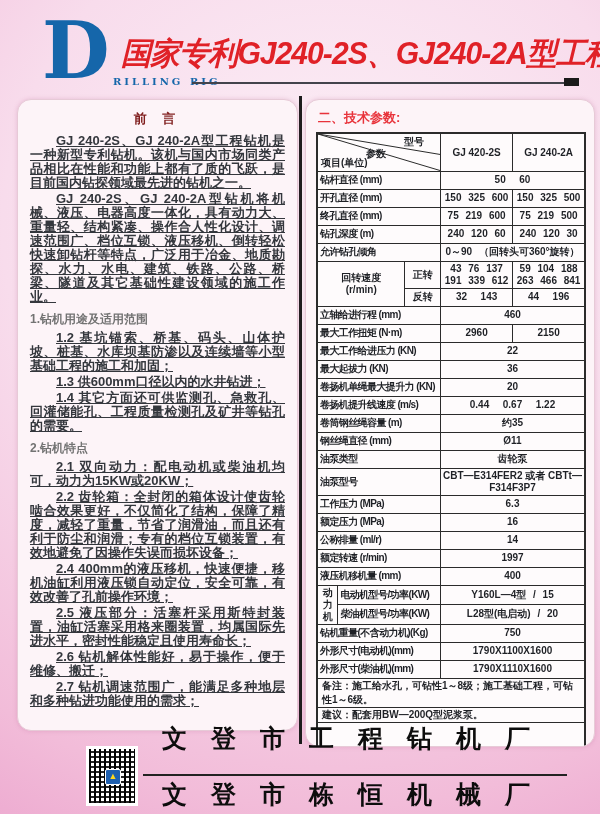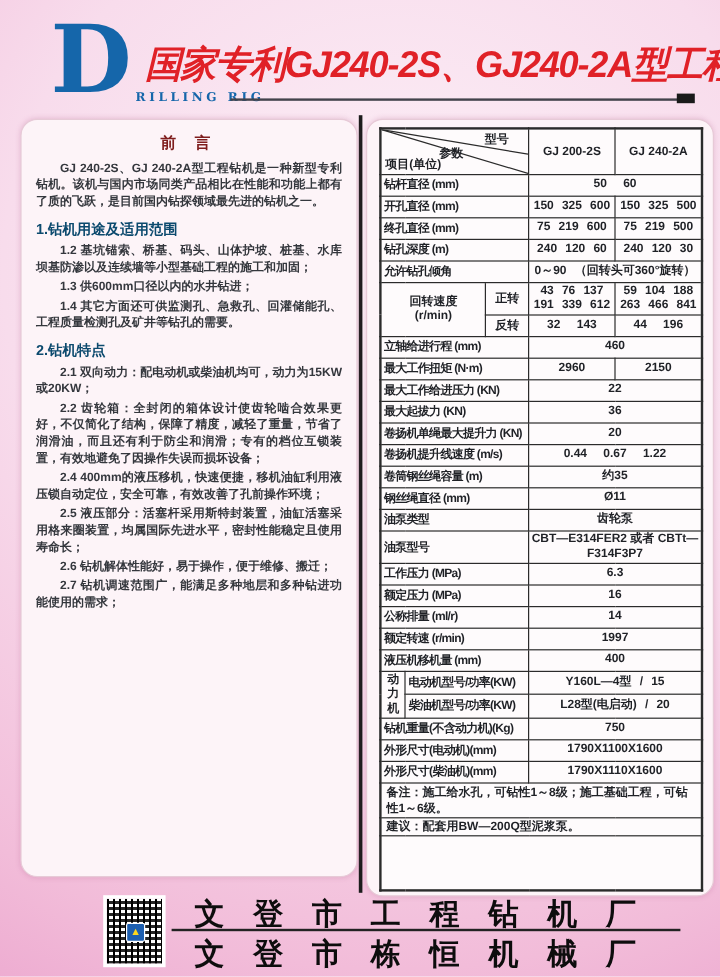--- a/index.html
+++ b/index.html
@@ -33,24 +33,24 @@
     border-radius:14px;box-shadow:0 0 4px rgba(180,90,140,.25);
   }
   .left-panel{left:17px;top:99px;width:281px;height:632px;padding:8px 12px;box-sizing:border-box;overflow:hidden;}
   .right-panel{left:305px;top:99px;width:290px;height:648px;padding:6px 8px;box-sizing:border-box;overflow:hidden;}
   .divider-line{position:absolute;left:299px;top:96px;width:3px;height:648px;background:#1c1c1c;}
   
   .fw-head{
     text-align:center;color:#7f1d1d;font-weight:bold;font-size:13px;
     letter-spacing:6px;margin:2px 0 6px 0;
   }
-  .sec-head{color:#0c4a6e;font-weight:bold;font-size:12px;margin:7px 0 3px 0;}
+  .sec-head{color:#737373;font-weight:bold;font-size:12px;margin:7px 0 3px 0;}
   .para,.item{
-    margin:0 0 2px 0;font-size:10px;line-height:14px;font-weight:bold;
-    color:#34373d;text-align:justify;text-indent:2em;
+    margin:0 0 2px 0;font-size:13px;line-height:14px;font-weight:bold;
+    color:#34373d;text-align:justify;text-indent:2em;text-decoration:underline;
   }
   
   .tech-head{color:#e8333b;font-weight:bold;font-size:13px;margin:3px 0 5px 4px;}
   table.spec{
     border-collapse:collapse;table-layout:fixed;width:270px;margin-left:2px;
     background:#fefbfc;border:2px solid #2b2b2b;
   }
   table.spec td{
     border:1px solid #2b2b2b;font-size:10px;font-weight:bold;color:#1f2126;
     padding:1px 2px;height:15px;vertical-align:middle;
@@ -78,75 +78,77 @@
       repeating-linear-gradient(90deg,#000 0 2px,#fff 2px 5px);
     border:3px solid #fff;box-sizing:border-box;
   }
   .qr-logo{
     position:absolute;left:50%;top:50%;width:14px;height:14px;margin:-7px 0 0 -7px;
     background:#1d5fb0;border:1px solid #fff;border-radius:2px;
     color:#ffd71c;font-size:9px;line-height:13px;text-align:center;
   }
   .company{position:absolute;left:150px;width:416px;text-align:center;
     font-weight:bold;color:#0d0d0d;font-size:25px;letter-spacing:24px;white-space:nowrap;}
-  .company1{top:745px;}
+  .company1{top:722px;}
   .company2{top:778px;}
   .company-rule{position:absolute;left:143px;top:774px;width:424px;height:2px;background:#222;}
 </style>
 </head>
 <body>
 
 <div class="page">
 
   <div class="logo-letter">D</div>
   <div class="logo-sub">RILLING RIG</div>
   <div class="header-rule"></div>
   <div class="header-endcap"></div>
   <div class="page-title">国家专利GJ240-2S、GJ240-2A型工程钻机</div>
 
   <div class="divider-line"></div>
 
   <div class="panel left-panel">
     <div class="fw-head">前 言</div>
     <p class="para">GJ 240-2S、GJ 240-2A型工程钻机是一种新型专利钻机。该机与国内市场同类产品相比在性能和功能上都有了质的飞跃，是目前国内钻探领域最先进的钻机之一。</p>
+    <p class="para">GJ 240-2S、GJ 240-2A型钻机将机械、液压、电器高度一体化，具有动力大、重量轻、结构紧凑、操作合人性化设计、调速范围广、档位互锁、液压移机、倒转轻松快速卸钻杆等特点，广泛用于冶金、地质勘探、水力、水电、建筑、铁路、公路、桥梁、隧道及其它基础性建设领域的施工作业。</p>
     <div class="sec-head">1.钻机用途及适用范围</div>
     <p class="item">1.2 基坑锚索、桥基、码头、山体护坡、桩基、水库坝基防渗以及连续墙等小型基础工程的施工和加固；</p>
     <p class="item">1.3 供600mm口径以内的水井钻进；</p>
     <p class="item">1.4 其它方面还可供监测孔、急救孔、回灌储能孔、工程质量检测孔及矿井等钻孔的需要。</p>
     <div class="sec-head">2.钻机特点</div>
     <p class="item">2.1 双向动力：配电动机或柴油机均可，动力为15KW或20KW；</p>
     <p class="item">2.2 齿轮箱：全封闭的箱体设计使齿轮啮合效果更好，不仅简化了结构，保障了精度，减轻了重量，节省了润滑油，而且还有利于防尘和润滑；专有的档位互锁装置，有效地避免了因操作失误而损坏设备；</p>
     <p class="item">2.4 400mm的液压移机，快速便捷，移机油缸利用液压锁自动定位，安全可靠，有效改善了孔前操作环境；</p>
     <p class="item">2.5 液压部分：活塞杆采用斯特封装置，油缸活塞采用格来圈装置，均属国际先进水平，密封性能稳定且使用寿命长；</p>
     <p class="item">2.6 钻机解体性能好，易于操作，便于维修、搬迁；</p>
     <p class="item">2.7 钻机调速范围广，能满足多种地层和多种钻进功能使用的需求；</p>
 
   </div>
 
   <div class="panel right-panel">
+    <div class="tech-head">二、技术参数:</div>
     <table class="spec">
       <colgroup>
         <col style="width:20px">
           <col style="width:64px">
           <col style="width:34px">
         <col style="width:69px">
           <col style="width:69px">
       </colgroup>
       <tbody>
         <tr style="height:38px">
           <td colspan="3" class="diag">
             <svg viewBox="0 0 100 100" preserveAspectRatio="none">
               <line x1="0" y1="0" x2="100" y2="56" stroke="#2b2b2b" stroke-width="1" vector-effect="non-scaling-stroke"></line>
               <line x1="0" y1="0" x2="100" y2="100" stroke="#2b2b2b" stroke-width="1" vector-effect="non-scaling-stroke"></line>
             </svg>
             <span class="d-top">型号</span>
             <span class="d-mid">参数</span>
             <span class="d-bot">项目(单位)</span>
           </td>
-          <td class="mhead">GJ 200-2S</td>
+          <td class="mhead">GJ 420-2S</td>
           <td class="mhead">GJ 240-2A</td>
         </tr>
         <tr>
             <td colspan="3" class="lbl">钻杆直径 (mm)</td>
             <td colspan="2" class="val">50  60</td>
           </tr>
         <tr>
             <td colspan="3" class="lbl">开孔直径 (mm)</td>
             <td class="val">150 325 600</td>
             <td class="val">150 325 500</td>

